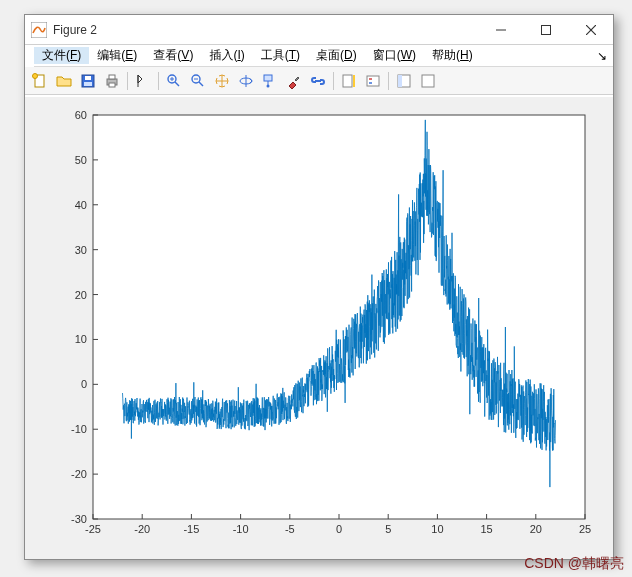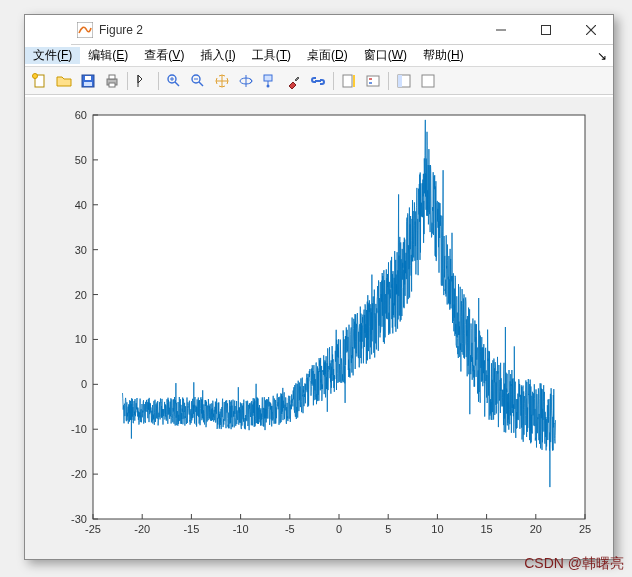--- a/index.html
+++ b/index.html
@@ -19,21 +19,20 @@
   box-shadow: 4px 4px 10px rgba(0,0,0,0.35);
   background: #fff;
   border: 1px solid #8a8a8a;
 }
 .titlebar {
   height: 30px;
   display: flex;
   align-items: center;
   background: #fff;
   border-bottom: 1px solid #d0d0d0;
-  margin-left: 46px;
 }
 .title-icon {
   width: 16px; height: 16px; margin: 0 6px;
 }
 .title-text {
   flex: 1 1 auto;
   color: #333;
   font-size: 12px;
 }
 .win-btn {
@@ -42,20 +41,21 @@
   display: flex; align-items: center; justify-content: center;
   color: #333;
 }
 .win-btn svg { pointer-events: none; }
 .menubar {
   height: 22px;
   display: flex;
   align-items: center;
   background: #fff;
   border-bottom: 1px solid #d9d9d9;
+  margin-left: 9px;
 }
 .menubar .menu-item {
   padding: 0 8px;
   cursor: default;
 }
 .menubar .menu-item .hotkey { text-decoration: underline; }
 .menubar .corner {
   margin-left: auto;
   padding: 0 6px;
 }

